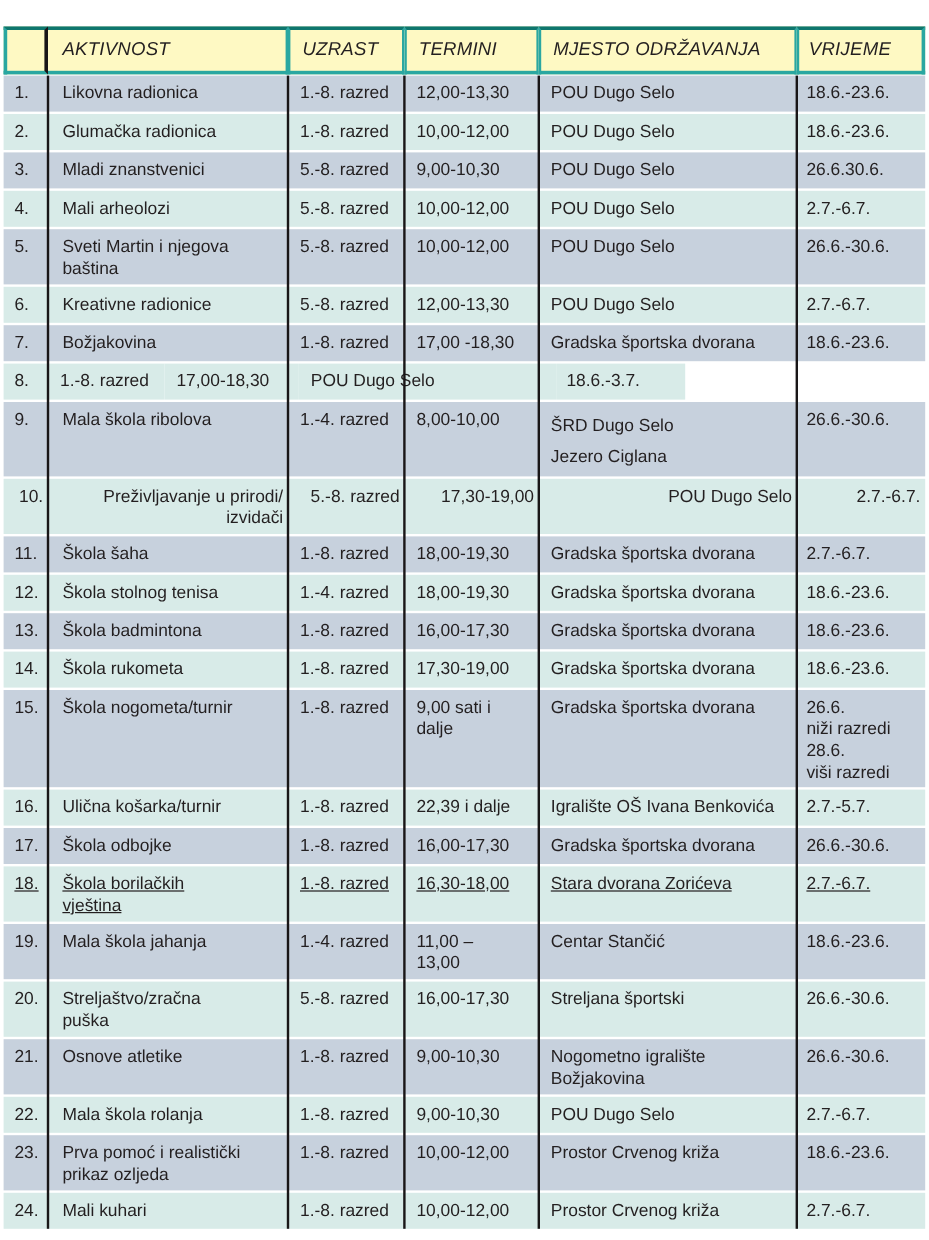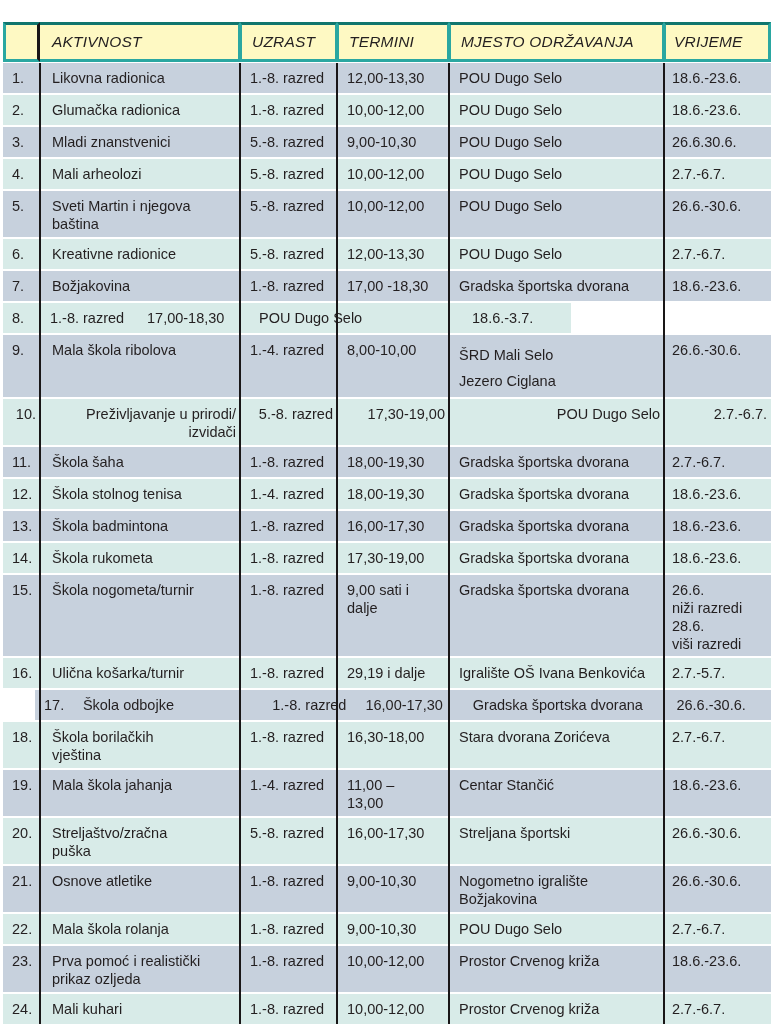--- a/index.html
+++ b/index.html
@@ -152,21 +152,21 @@
         <div class="cell c2">1.-8. razred</div>
         <div class="cell c3">17,00-18,30</div>
         <div class="cell c4">POU Dugo Selo</div>
         <div class="cell c5">18.6.-3.7.</div>
       </div>
       <div class="row gray" style="min-height: 56px;">
         <div class="cell c0">9.</div>
         <div class="cell c1">Mala škola ribolova</div>
         <div class="cell c2">1.-4. razred</div>
         <div class="cell c3">8,00-10,00</div>
-        <div class="cell c4 spread">ŠRD Mali Selo
+        <div class="cell c4 spread">ŠRD Dugo Selo
 Jezero Ciglana</div>
         <div class="cell c5">26.6.-30.6.</div>
       </div>
       <div class="row mint" style="min-height: 46px; text-align: right;">
         <div class="cell c0">10.</div>
         <div class="cell c1">Preživljavanje u prirodi/
 izvidači</div>
         <div class="cell c2">5.-8. razred</div>
         <div class="cell c3">17,30-19,00</div>
         <div class="cell c4">POU Dugo Selo</div>
@@ -213,33 +213,33 @@
         <div class="cell c4">Gradska športska dvorana</div>
         <div class="cell c5">26.6.
 niži razredi
 28.6.
 viši razredi</div>
       </div>
       <div class="row mint" style="min-height: 30px; border-radius: 12px;">
         <div class="cell c0">16.</div>
         <div class="cell c1">Ulična košarka/turnir</div>
         <div class="cell c2">1.-8. razred</div>
-        <div class="cell c3">29,19 i dalje</div>
+        <div class="cell c3">22,39 i dalje</div>
         <div class="cell c4">Igralište OŠ Ivana Benkovića</div>
         <div class="cell c5">2.7.-5.7.</div>
       </div>
-      <div class="row gray" style="min-height: 30px; margin-left: 32px;">
+      <div class="row gray" style="min-height: 30px;">
         <div class="cell c0">17.</div>
         <div class="cell c1">Škola odbojke</div>
         <div class="cell c2">1.-8. razred</div>
         <div class="cell c3">16,00-17,30</div>
         <div class="cell c4">Gradska športska dvorana</div>
         <div class="cell c5">26.6.-30.6.</div>
       </div>
-      <div class="row mint" style="min-height: 46px;">
+      <div class="row mint" style="min-height: 46px; text-decoration: underline;">
         <div class="cell c0">18.</div>
         <div class="cell c1">Škola borilačkih
 vještina</div>
         <div class="cell c2">1.-8. razred</div>
         <div class="cell c3">16,30-18,00</div>
         <div class="cell c4">Stara dvorana Zorićeva</div>
         <div class="cell c5">2.7.-6.7.</div>
       </div>
       <div class="row gray" style="min-height: 46px;">
         <div class="cell c0">19.</div>

